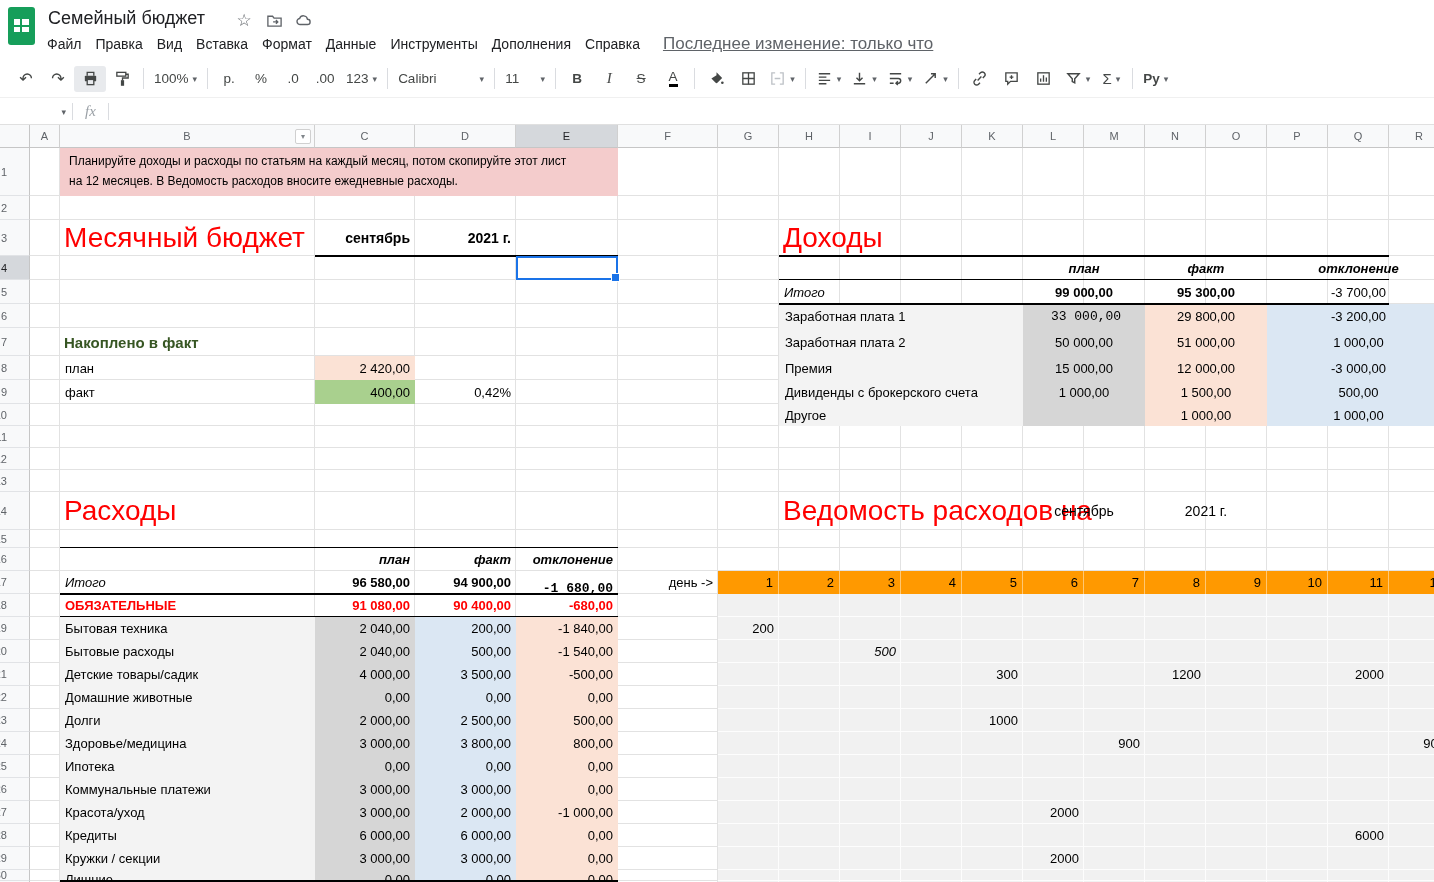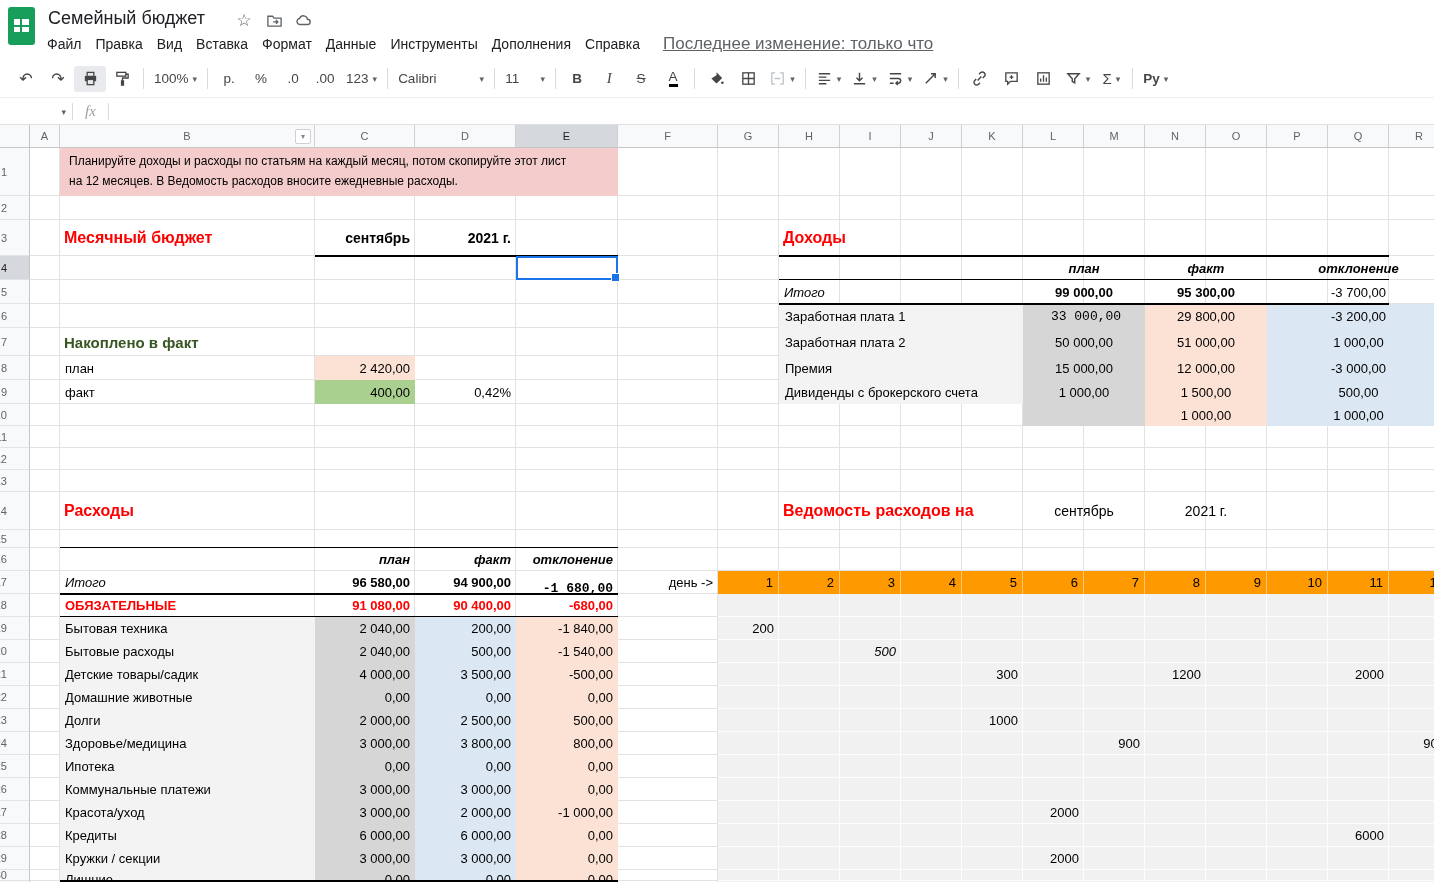--- a/index.html
+++ b/index.html
@@ -50,21 +50,21 @@
   .vline{position:absolute;width:1px;background:#e2e2e2}
   .hline{position:absolute;height:1px;background:#e2e2e2}
   .wline{position:absolute;background:#fdfdfd}
 
   .cell{position:absolute;font-size:13px;color:#000;display:flex;align-items:center;overflow:hidden;white-space:pre}
   .left{padding-left:5px}
   .right{justify-content:flex-end;padding-right:5px}
   .center{justify-content:center}
   .bold{font-weight:bold}
   .ital{font-style:italic}
-  .title{font-size:16px;font-weight:bold;white-space:nowrap}
+  .title{font-size:28px;font-weight:normal;white-space:nowrap}
   .banner{display:block;font-size:12px;line-height:1.65;padding:4px 10px 4px 9px;white-space:normal}
   .clip{align-items:flex-start;line-height:20px}
   .bline{position:absolute;background:#000}
   .selection{position:absolute;border:2px solid #1a73e8}
   .handle{position:absolute;right:-4px;bottom:-4px;width:7px;height:7px;background:#1a73e8;border:1px solid #fff}
 </style>
 </head>
 <body>
 
 <div id="titlebar">
@@ -468,20 +468,21 @@
     <div class="cell center" style="left: 1145px; top: 203px; width: 122px; height: 28px; background: rgb(251, 226, 213);">51 000,00</div>
     <div class="cell center" style="left: 1267px; top: 203px; width: 183px; height: 28px; background: rgb(219, 231, 243);">1 000,00</div>
     <div class="cell left" style="left: 779px; top: 231px; width: 244px; height: 24px; background: rgb(243, 243, 243); padding-left: 6px;">Премия</div>
     <div class="cell center" style="left: 1023px; top: 231px; width: 122px; height: 24px; background: rgb(214, 214, 214);">15 000,00</div>
     <div class="cell center" style="left: 1145px; top: 231px; width: 122px; height: 24px; background: rgb(251, 226, 213);">12 000,00</div>
     <div class="cell center" style="left: 1267px; top: 231px; width: 183px; height: 24px; background: rgb(219, 231, 243);">-3 000,00</div>
     <div class="cell left" style="left: 779px; top: 255px; width: 244px; height: 24px; background: rgb(243, 243, 243); padding-left: 6px;">Дивиденды с брокерского счета</div>
     <div class="cell center" style="left: 1023px; top: 255px; width: 122px; height: 24px; background: rgb(214, 214, 214);">1 000,00</div>
     <div class="cell center" style="left: 1145px; top: 255px; width: 122px; height: 24px; background: rgb(251, 226, 213);">1 500,00</div>
     <div class="cell center" style="left: 1267px; top: 255px; width: 183px; height: 24px; background: rgb(219, 231, 243);">500,00</div>
+    <div class="cell left" style="left: 779px; top: 279px; width: 244px; height: 22px; background: rgb(243, 243, 243); padding-left: 6px;">Другое</div>
     <div class="cell center" style="left: 1023px; top: 279px; width: 122px; height: 22px; background: rgb(214, 214, 214);"></div>
     <div class="cell center" style="left: 1145px; top: 279px; width: 122px; height: 22px; background: rgb(251, 226, 213);">1 000,00</div>
     <div class="cell center" style="left: 1267px; top: 279px; width: 183px; height: 22px; background: rgb(219, 231, 243);">1 000,00</div>
     <div class="cell title" style="left: 64px; top: 367px; width: 300px; height: 38px; color: rgb(255, 0, 0);">Расходы</div>
     <div class="cell bold ital right" style="left: 315px; top: 423px; width: 100px; height: 23px;">план</div>
     <div class="cell bold ital right" style="left: 415px; top: 423px; width: 101px; height: 23px;">факт</div>
     <div class="cell bold ital right" style="left: 516px; top: 423px; width: 102px; height: 23px;">отклонение</div>
     <div class="cell ital left" style="left: 60px; top: 446px; width: 255px; height: 23px;">Итого</div>
     <div class="cell bold right" style="left: 315px; top: 446px; width: 100px; height: 23px;">96 580,00</div>
     <div class="cell bold right" style="left: 415px; top: 446px; width: 101px; height: 23px;">94 900,00</div>

